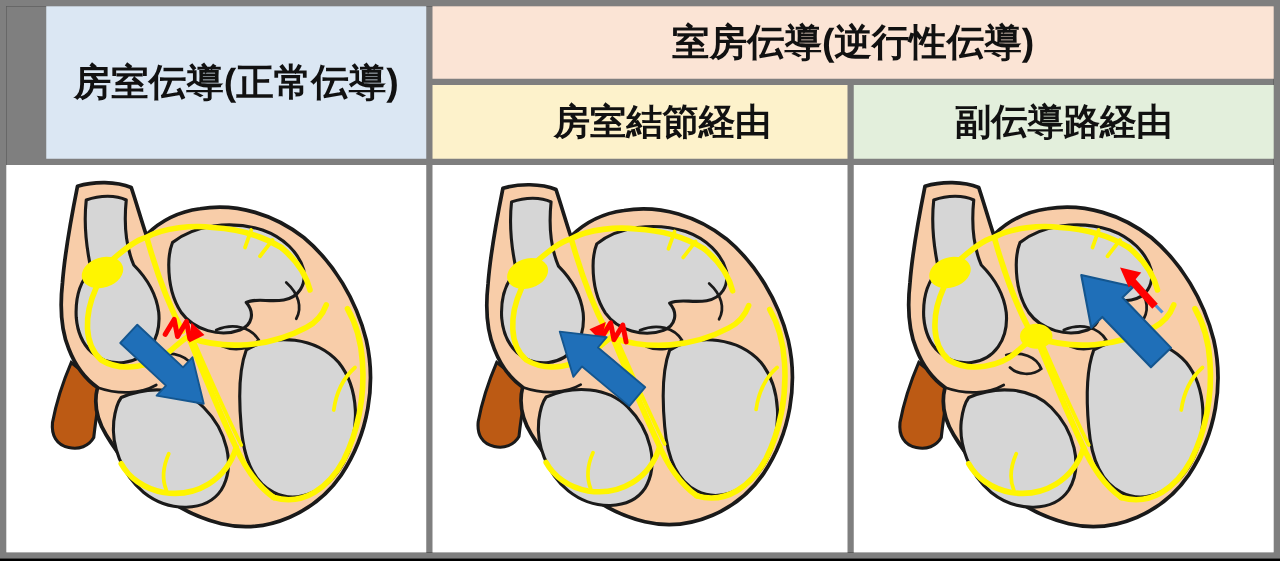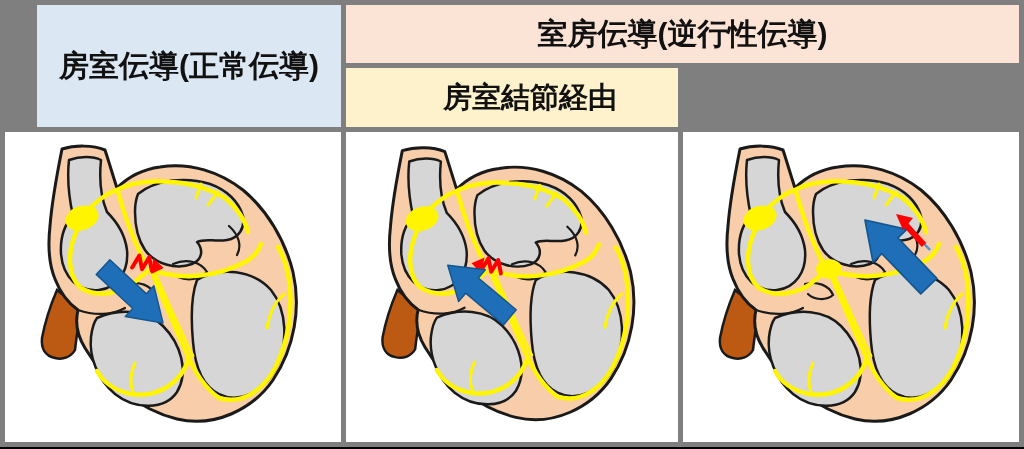--- a/index.html
+++ b/index.html
@@ -80,20 +80,23 @@
 
     <div class="cell hd hd-blue">
       <span>房室伝導(正常伝導)</span>
     </div>
     <div class="cell hd hd-pink">
       <span>室房伝導(逆行性伝導)</span>
     </div>
     <div class="cell hd hd-sub hd-yellow">
       <span>房室結節経由</span>
     </div>
+    <div class="cell hd hd-sub hd-green">
+      <span>副伝導路経由</span>
+    </div>
 
     <div class="cell body-cell">
       <svg viewBox="0 0 336 310">
         <use href="#heart-base" xlink:href="#heart-base"></use>
         <g transform="translate(142,132) rotate(10)">
           <use href="#block-zigzag-shape" xlink:href="#block-zigzag-shape"></use>
         </g>
         <g transform="translate(158,191) rotate(133)">
           <use href="#big-arrow-shape" xlink:href="#big-arrow-shape"></use>
         </g>

